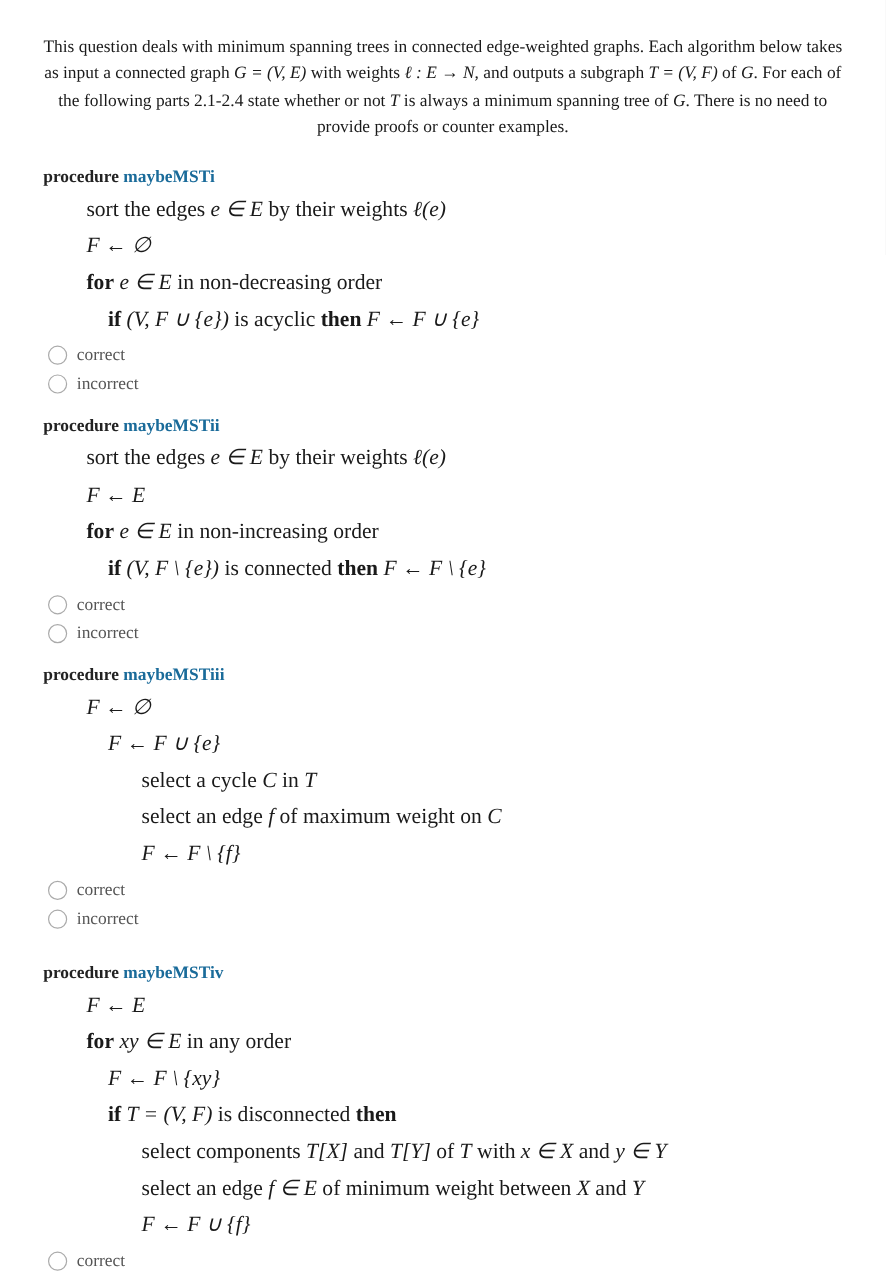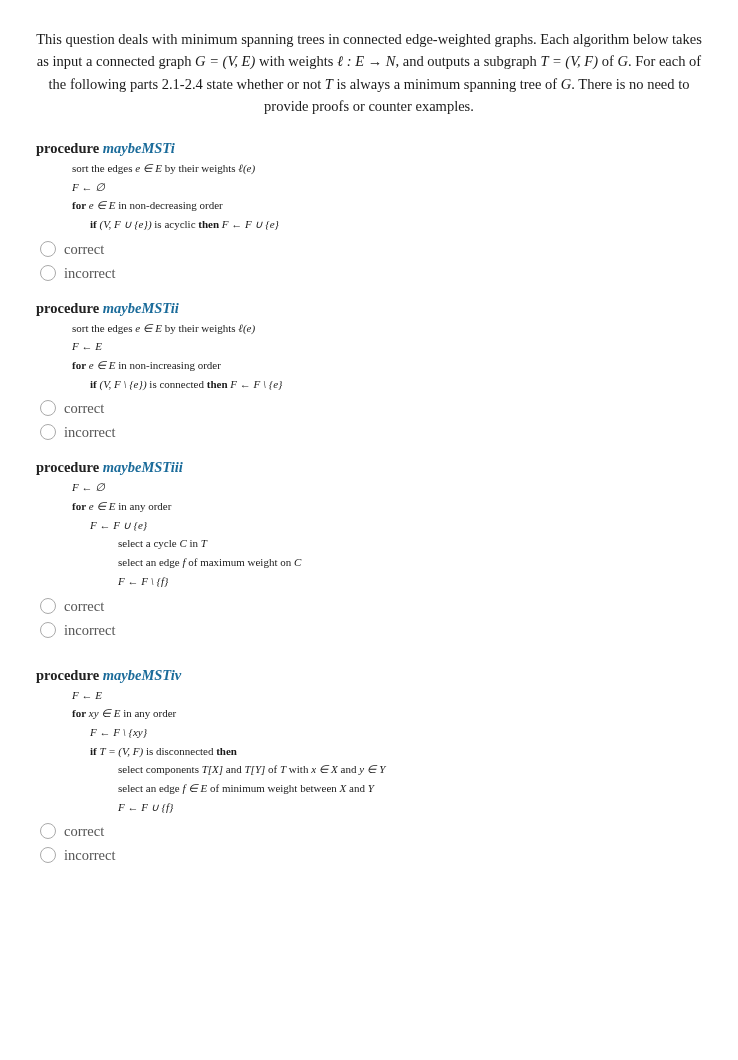--- a/index.html
+++ b/index.html
@@ -36,25 +36,24 @@
     .proc-header {
       font-size: 14.5px;
       margin-bottom: 2px;
     }
     .proc-keyword {
       font-weight: bold;
     }
     .proc-name {
       font-weight: bold;
       color: #1a6b9a;
-      font-style: italic;
     }
     .code-block {
       font-family: 'Times New Roman', Times, serif;
-      font-size: 11px;
+      font-size: 18px;
       margin-left: 18px;
       line-height: 1.7;
       color: #1a1a1a;
     }
     .code-line {
       display: block;
     }
     .indent1 { margin-left: 18px; }
     .indent2 { margin-left: 36px; }
     .indent3 { margin-left: 64px; }
@@ -141,21 +140,20 @@
 
   <div class="big-gap"></div>
 
   <div class="procedure-block">
     <div class="proc-header">
       <span class="proc-keyword">procedure</span>
       <span> </span><span class="proc-name">maybeMSTiii</span>
     </div>
     <div class="code-block">
       <span class="code-line indent1"><span class="math">F ← ∅</span></span>
-      <span class="code-line indent1"><span class="kw-for">for</span> <span class="math">e ∈ E</span> in any order</span>
       <span class="code-line indent2"><span class="math">F ← F ∪ {e}</span></span>
       <span class="code-line indent3">select a cycle <span class="math">C</span> in <span class="math">T</span></span>
       <span class="code-line indent3">select an edge <span class="math">f</span> of maximum weight on <span class="math">C</span></span>
       <span class="code-line indent3"><span class="math">F ← F \ {f}</span></span>
     </div>
     <div class="radio-row">
       <span class="radio-circle"></span>
       <span>correct</span>
     </div>
     <div class="radio-row">

